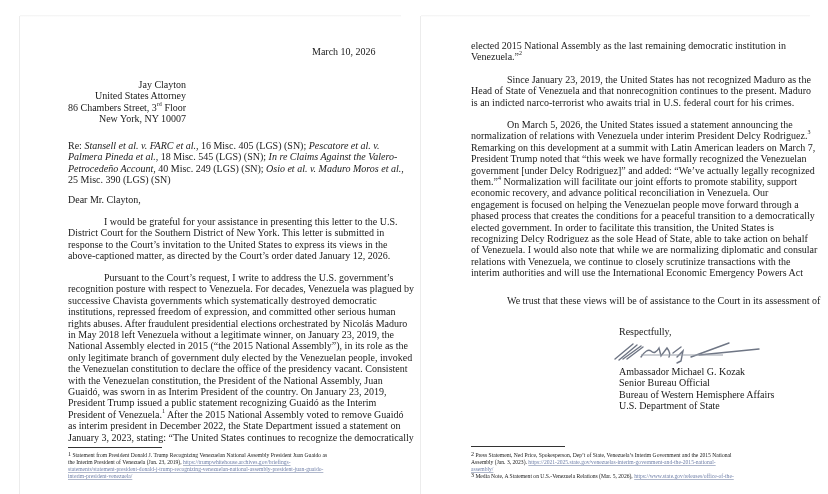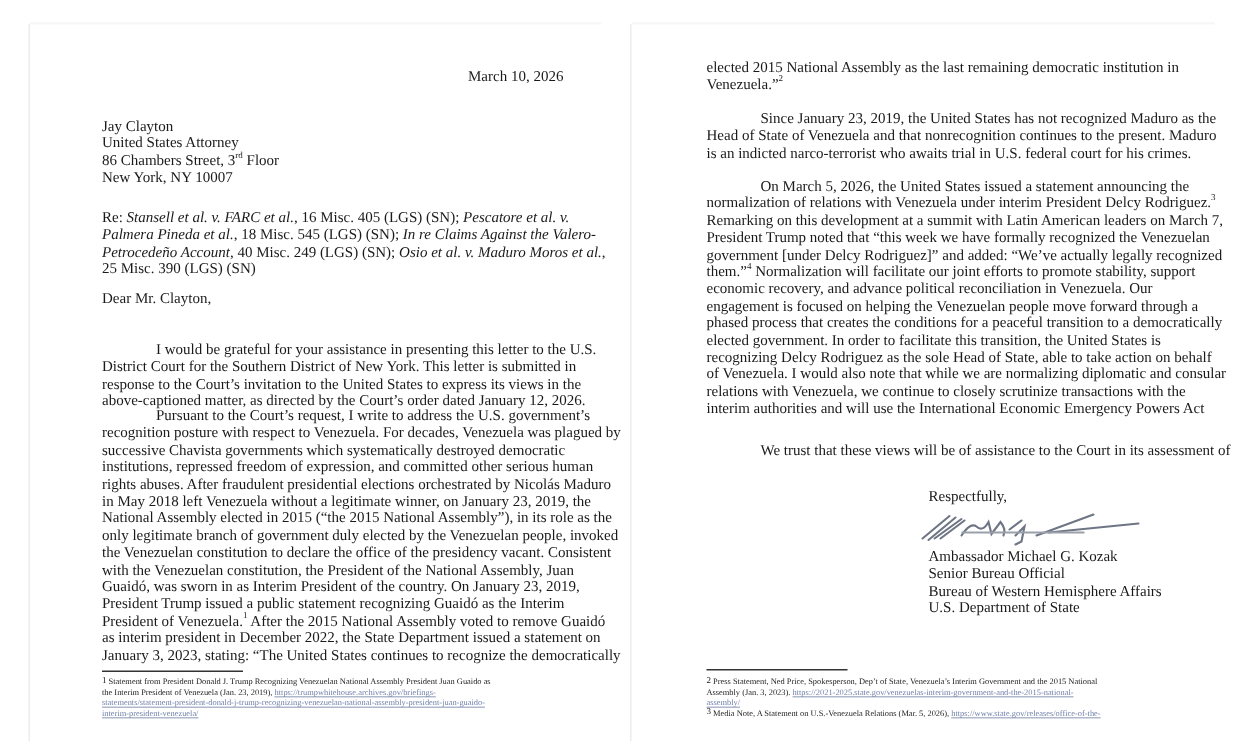--- a/index.html
+++ b/index.html
@@ -37,37 +37,37 @@
   .signature { position: absolute; }
 </style>
 </head>
 <body>
 
 <div class="page" id="page-1">
   <div class="page-top-shadow"></div>
 
   <div class="txt" style="left:292px; top:30px;">March 10, 2026</div>
 
-  <div class="para" style="left:48px; top:63px;">
+  <div class="para" style="left:48px; top:63px;text-align:right;">
     <span class="ln">Jay Clayton</span>
     <span class="ln">United States Attorney</span>
     <span class="ln"><span>86 Chambers Street, 3</span><sup>rd</sup><span> Floor</span></span>
     <span class="ln">New York, NY 10007</span>
   </div>
 
   <div class="para" style="left:48px; top:124px;">
     <span class="ln"><span>Re: </span><i>Stansell et al. v. FARC et al.</i><span>, 16 Misc. 405 (LGS) (SN); </span><i>Pescatore et al. v.</i></span>
     <span class="ln"><i>Palmera Pineda et al.</i><span>, 18 Misc. 545 (LGS) (SN); </span><i>In re Claims Against the Valero-</i></span>
     <span class="ln"><i>Petrocedeño Account</i><span>, 40 Misc. 249 (LGS) (SN); </span><i>Osio et al. v. Maduro Moros et al.</i><span>,</span></span>
     <span class="ln">25 Misc. 390 (LGS) (SN)</span>
   </div>
 
   <div class="txt" style="left:48px; top:178px;">Dear Mr. Clayton,</div>
 
-  <div class="para" style="left:48px; top:212px;">
+  <div class="para" style="left:48px; top:200px;">
     <span class="ln"><span class="indent"></span><span>I would be grateful for your assistance in presenting this letter to the U.S.</span></span>
     <span class="ln">District Court for the Southern District of New York.  This letter is submitted in</span>
     <span class="ln">response to the Court’s invitation to the United States to express its views in the</span>
     <span class="ln">above-captioned matter, as directed by the Court’s order dated January 12, 2026.</span>
   </div>
 
   <div class="para" style="left:48px; top:256px;">
     <span class="ln"><span class="indent"></span><span>Pursuant to the Court’s request, I write to address the U.S. government’s</span></span>
     <span class="ln">recognition posture with respect to Venezuela. For decades, Venezuela was plagued by</span>
     <span class="ln">successive Chavista governments which systematically destroyed democratic</span>

